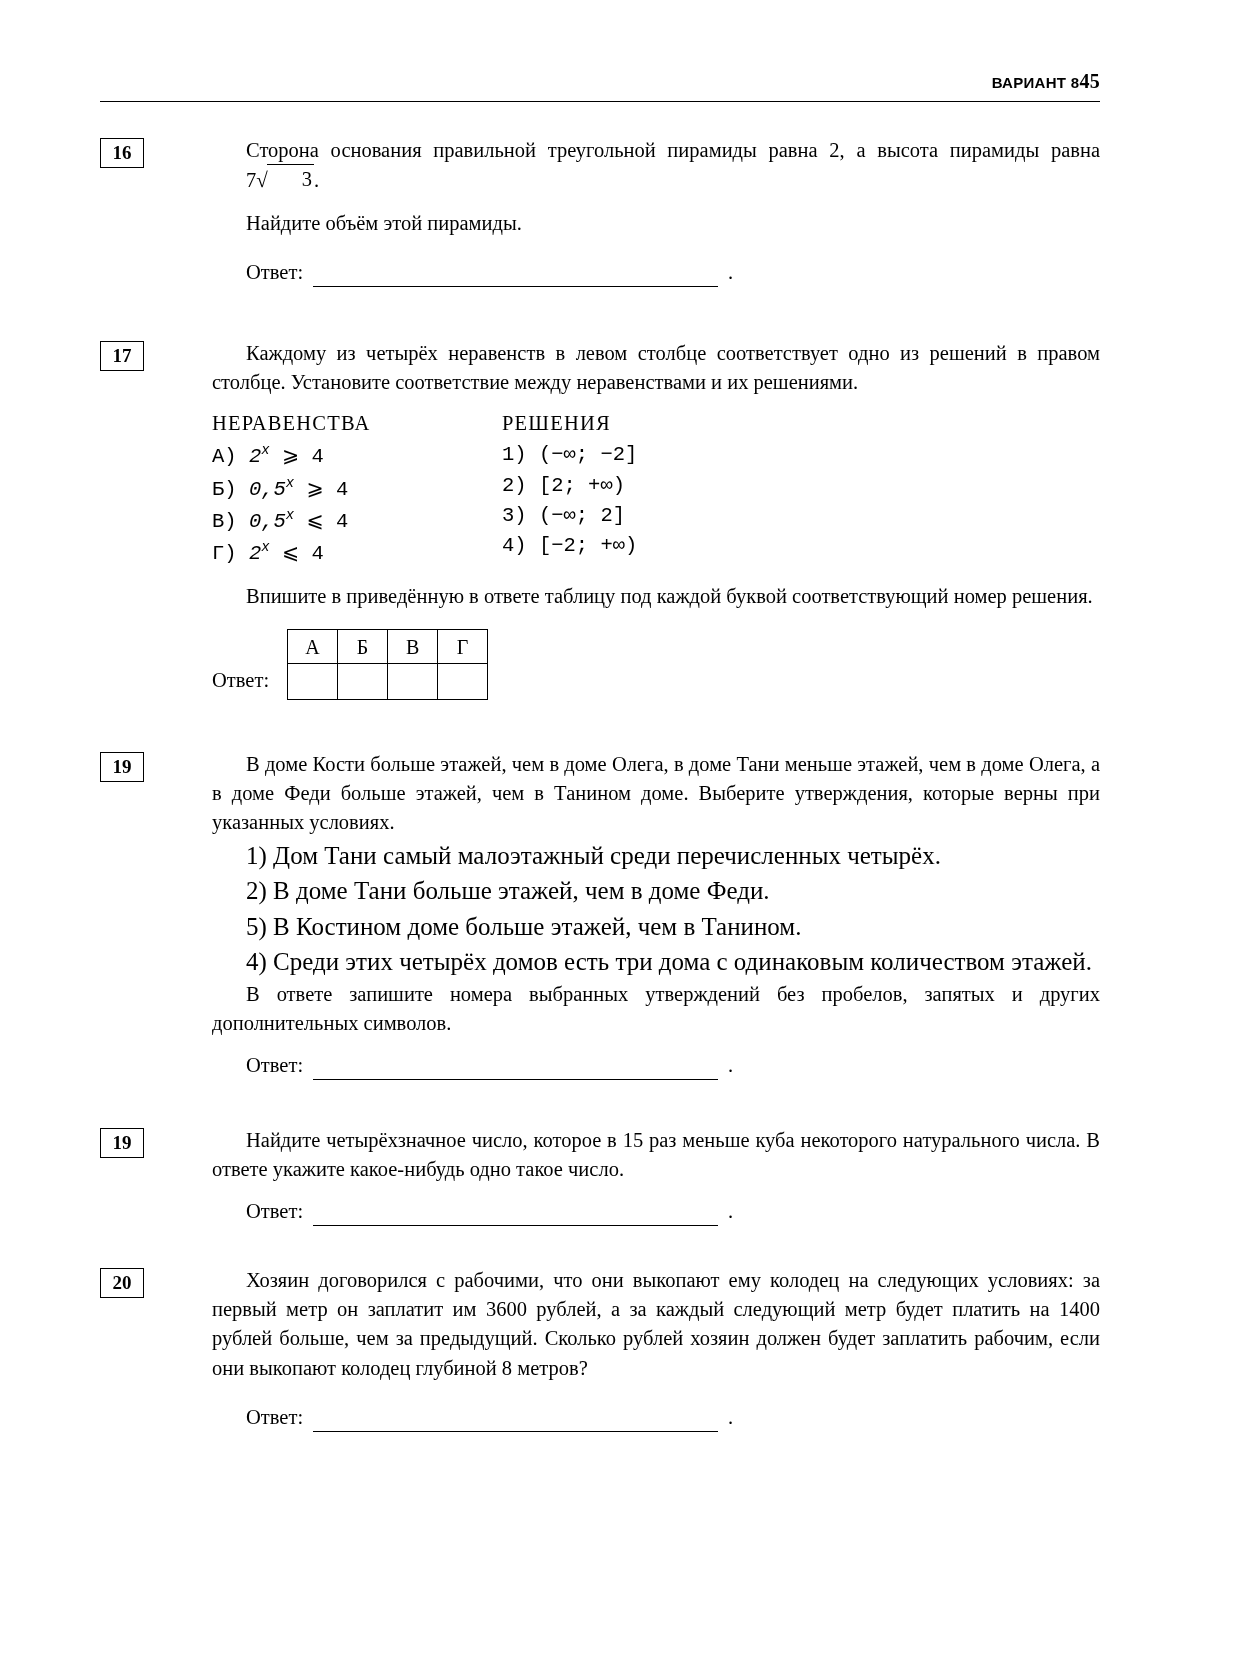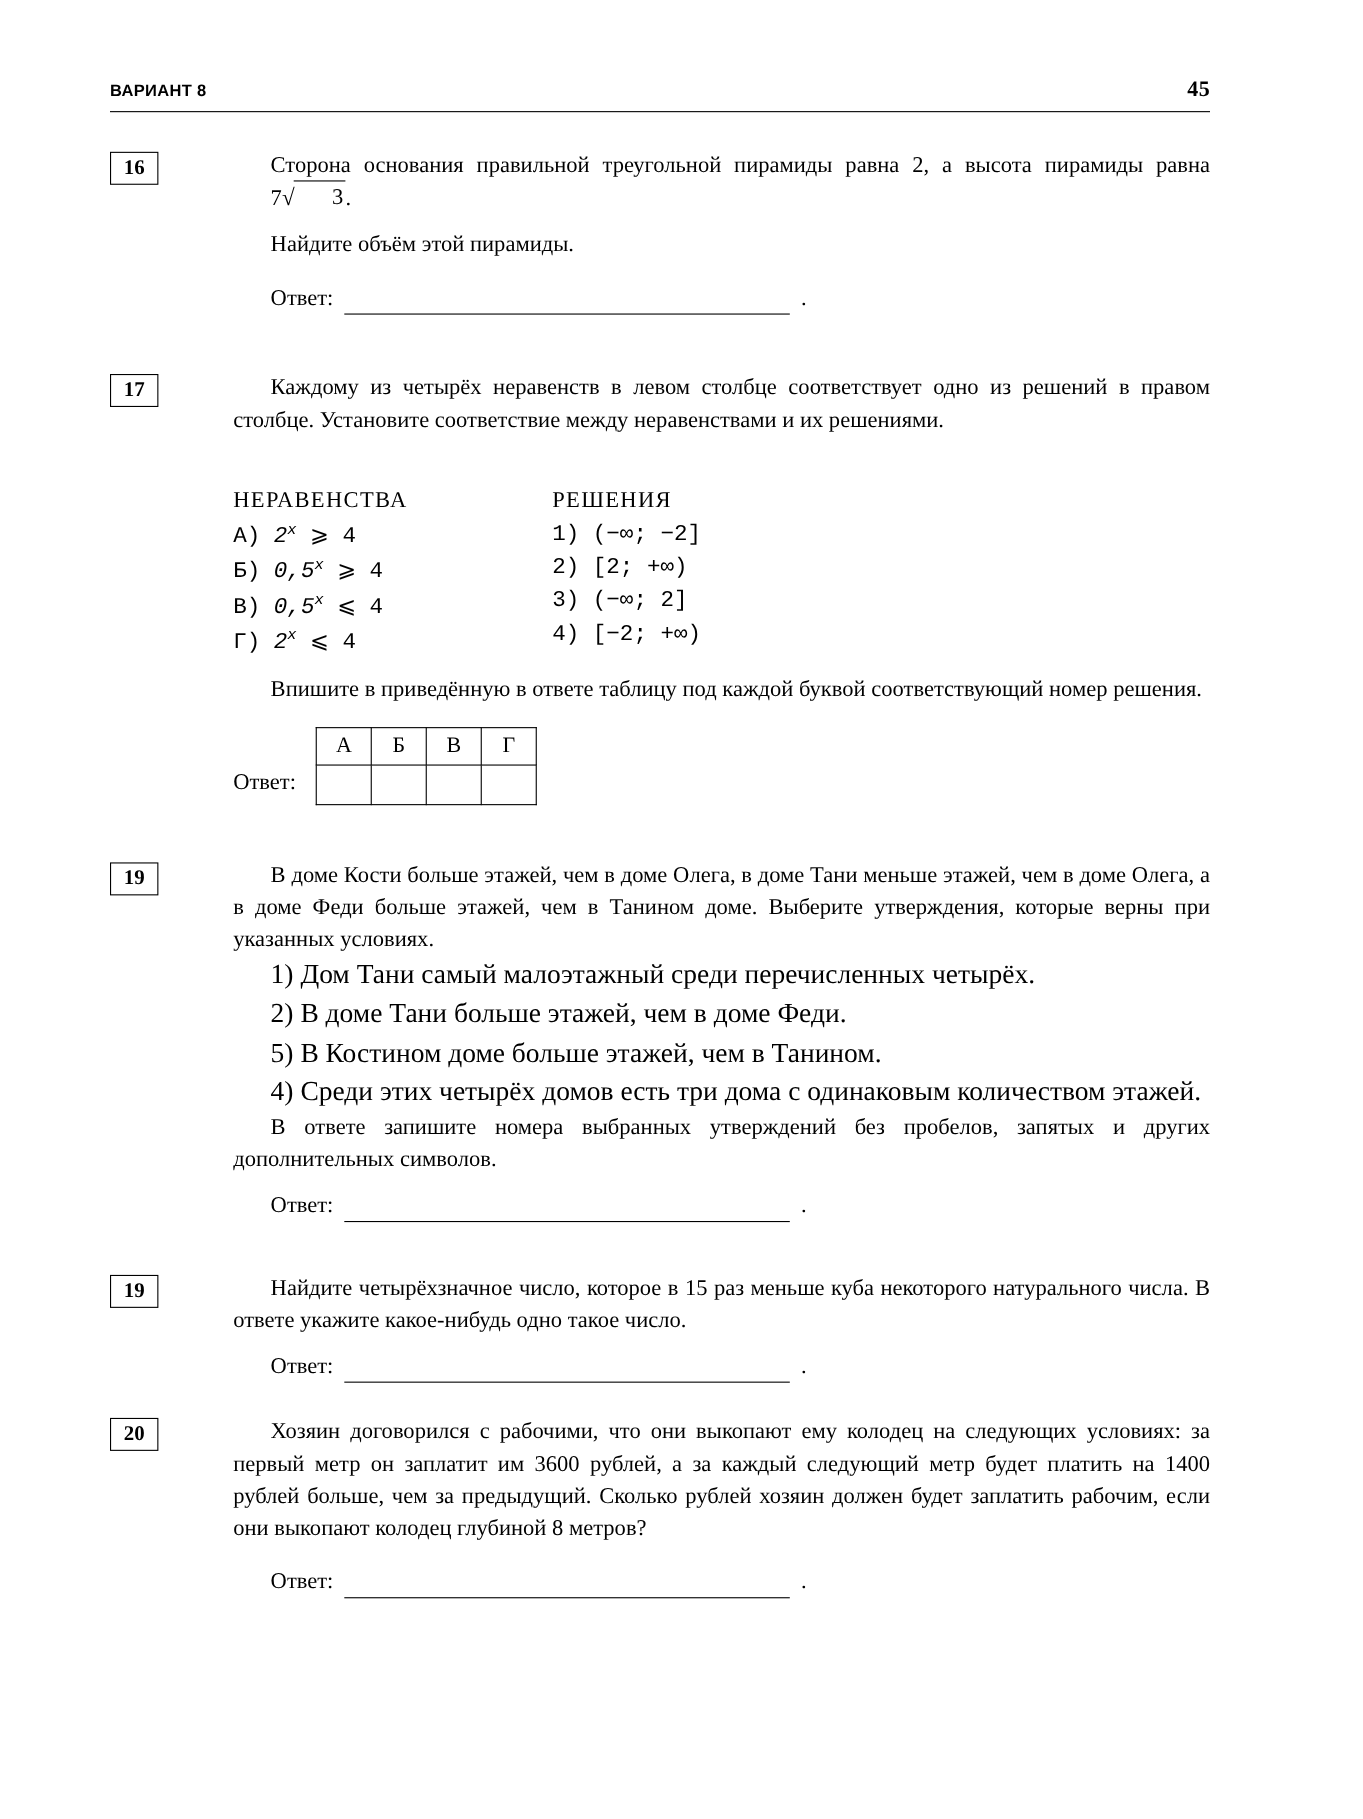--- a/index.html
+++ b/index.html
@@ -21,21 +21,21 @@
     position: absolute;
     left: 100px;
     top: 70px;
     width: 1000px;
   }
 
   
   .header {
     display: flex;
     align-items: baseline;
-    justify-content: space-between;
+    justify-content: flex-end;
     font-family: "Liberation Sans", sans-serif;
     font-weight: bold;
     font-size: 15px;
     letter-spacing: 0.3px;
     padding-bottom: 8px;
   }
   .header .pageno {
     font-size: 20px;
     font-family: "Liberation Serif", serif;
     font-weight: bold;
@@ -123,21 +123,20 @@
   }
 
   
   .cols {
     display: flex;
     margin-top: 12px;
     margin-left: 0;
   }
   .col {
     width: 290px;
-    margin-top: 32px;
   }
   .col-head {
     font-size: 20.5px;
     letter-spacing: 1.2px;
     margin-bottom: 2px;
   }
   .col .row {
     font-size: 20.5px;
     line-height: 1.48;
     white-space: nowrap;
@@ -302,21 +301,21 @@
         <p class="p">Найдите четырёхзначное число, которое в 15 раз меньше куба некоторого натурального числа. В ответе укажите какое-нибудь одно такое число.</p>
         <div class="gap-sm"></div>
         <div class="answer-row">
           <span class="answer-label">Ответ:</span>
           <span class="answer-line"></span>
           <span class="answer-dot">.</span>
         </div>
       </div>
     </div>
 
-    <div class="task" style="margin-top:30px;">
+    <div class="task" style="margin-top:40px;">
       <div class="task-num">20</div>
       <div class="task-body">
         <p class="p">Хозяин договорился с рабочими, что они выкопают ему колодец на следующих условиях: за первый метр он заплатит им 3600 рублей, а за каждый следующий метр будет платить на 1400 рублей больше, чем за предыдущий. Сколько рублей хозяин должен будет заплатить рабочим, если они выкопают колодец глубиной 8 метров?</p>
         <div class="gap-md"></div>
         <div class="answer-row">
           <span class="answer-label">Ответ:</span>
           <span class="answer-line"></span>
           <span class="answer-dot">.</span>
         </div>
       </div>

